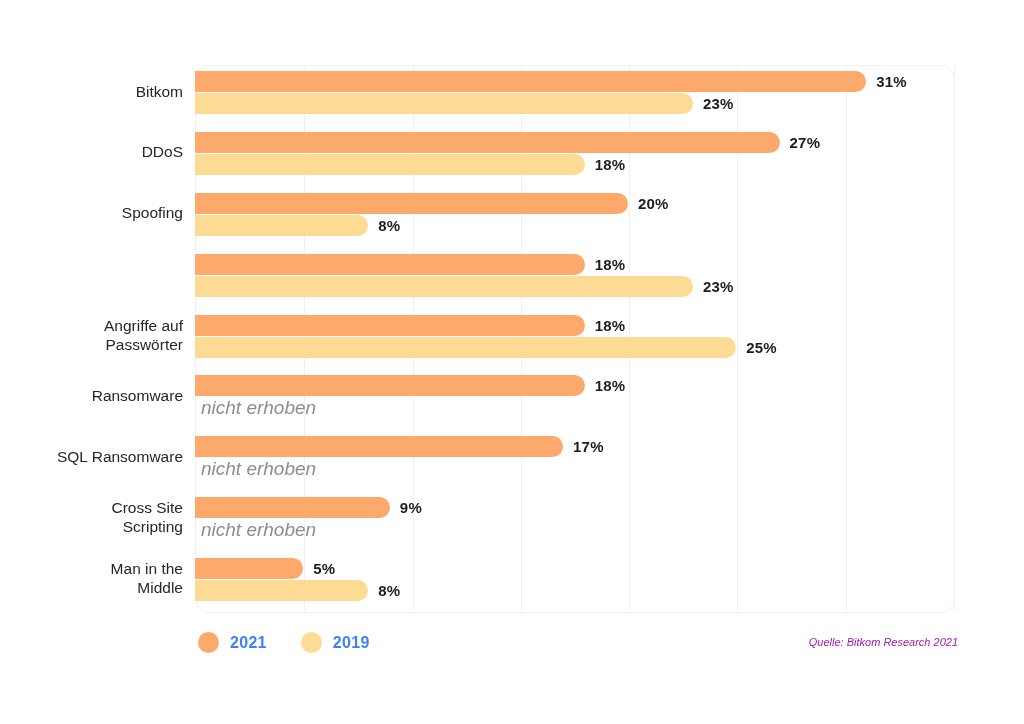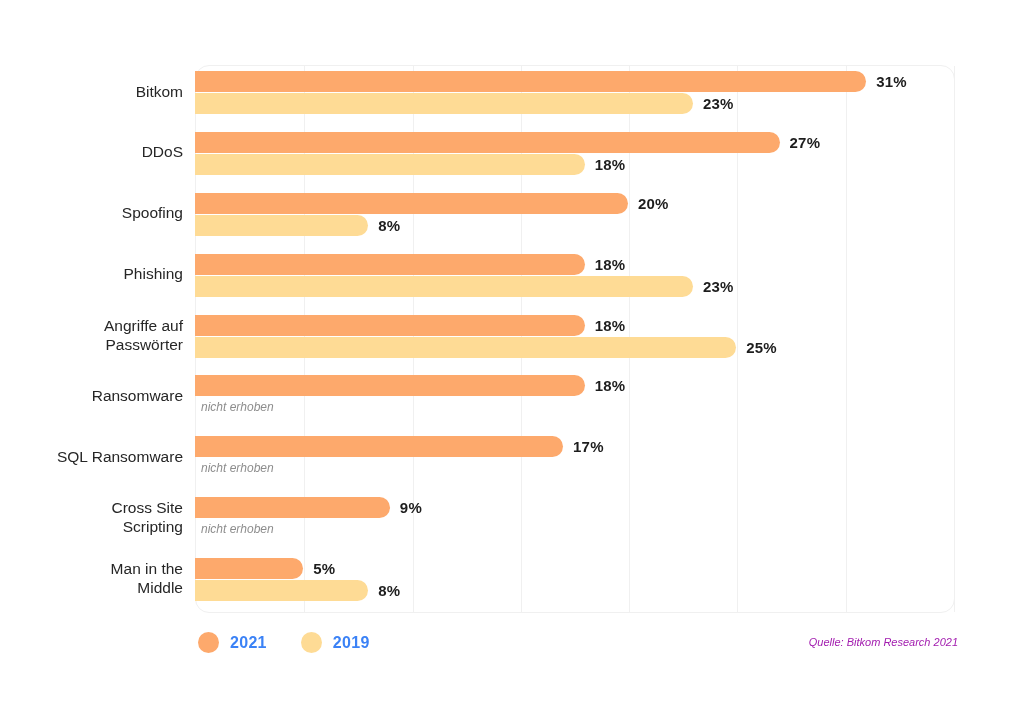--- a/index.html
+++ b/index.html
@@ -92,21 +92,21 @@
     white-space: nowrap;
     letter-spacing: 0.2px;
   }
 
   .no-data {
     position: absolute;
     left: 6px;
     top: 25px;
     height: 21px;
     line-height: 21px;
-    font-size: 12px;
+    font-size: 19px;
     font-style: italic;
     color: #8d8d8d;
     white-space: nowrap;
   }
 
   
   .cat-labels {
     position: absolute;
     left: 0;
     top: 65px;
@@ -176,21 +176,20 @@
         <div class="gridline" style="left: 541.25px;"></div>
         <div class="gridline" style="left: 649.5px;"></div>
         <div class="gridline" style="left: 757.75px;"></div>
       </div>
   </div>
 
   <div class="cat-labels">
       <div class="cat-label" style="top: 16.5px;"><div>Bitkom</div></div>
       <div class="cat-label" style="top: 77.3889px; padding-left: 30px;"><div>DDoS</div></div>
       <div class="cat-label" style="top: 138.278px;"><div>Spoofing</div></div>
-      <div class="cat-label" style="top: 199.167px;"><div>Phishing</div></div>
       <div class="cat-label" style="top: 250.556px;"><div>Angriffe auf</div><div>Passwörter</div></div>
       <div class="cat-label" style="top: 320.944px;"><div>Ransomware</div></div>
       <div class="cat-label" style="top: 381.833px;"><div>SQL Ransomware</div></div>
       <div class="cat-label" style="top: 433.222px;"><div>Cross Site</div><div>Scripting</div></div>
       <div class="cat-label" style="top: 494.111px;"><div>Man in the</div><div>Middle</div></div>
     </div>
 
   <div class="rows">
       <div class="row" style="top: 3px;">
         <div class="bar-line top">

